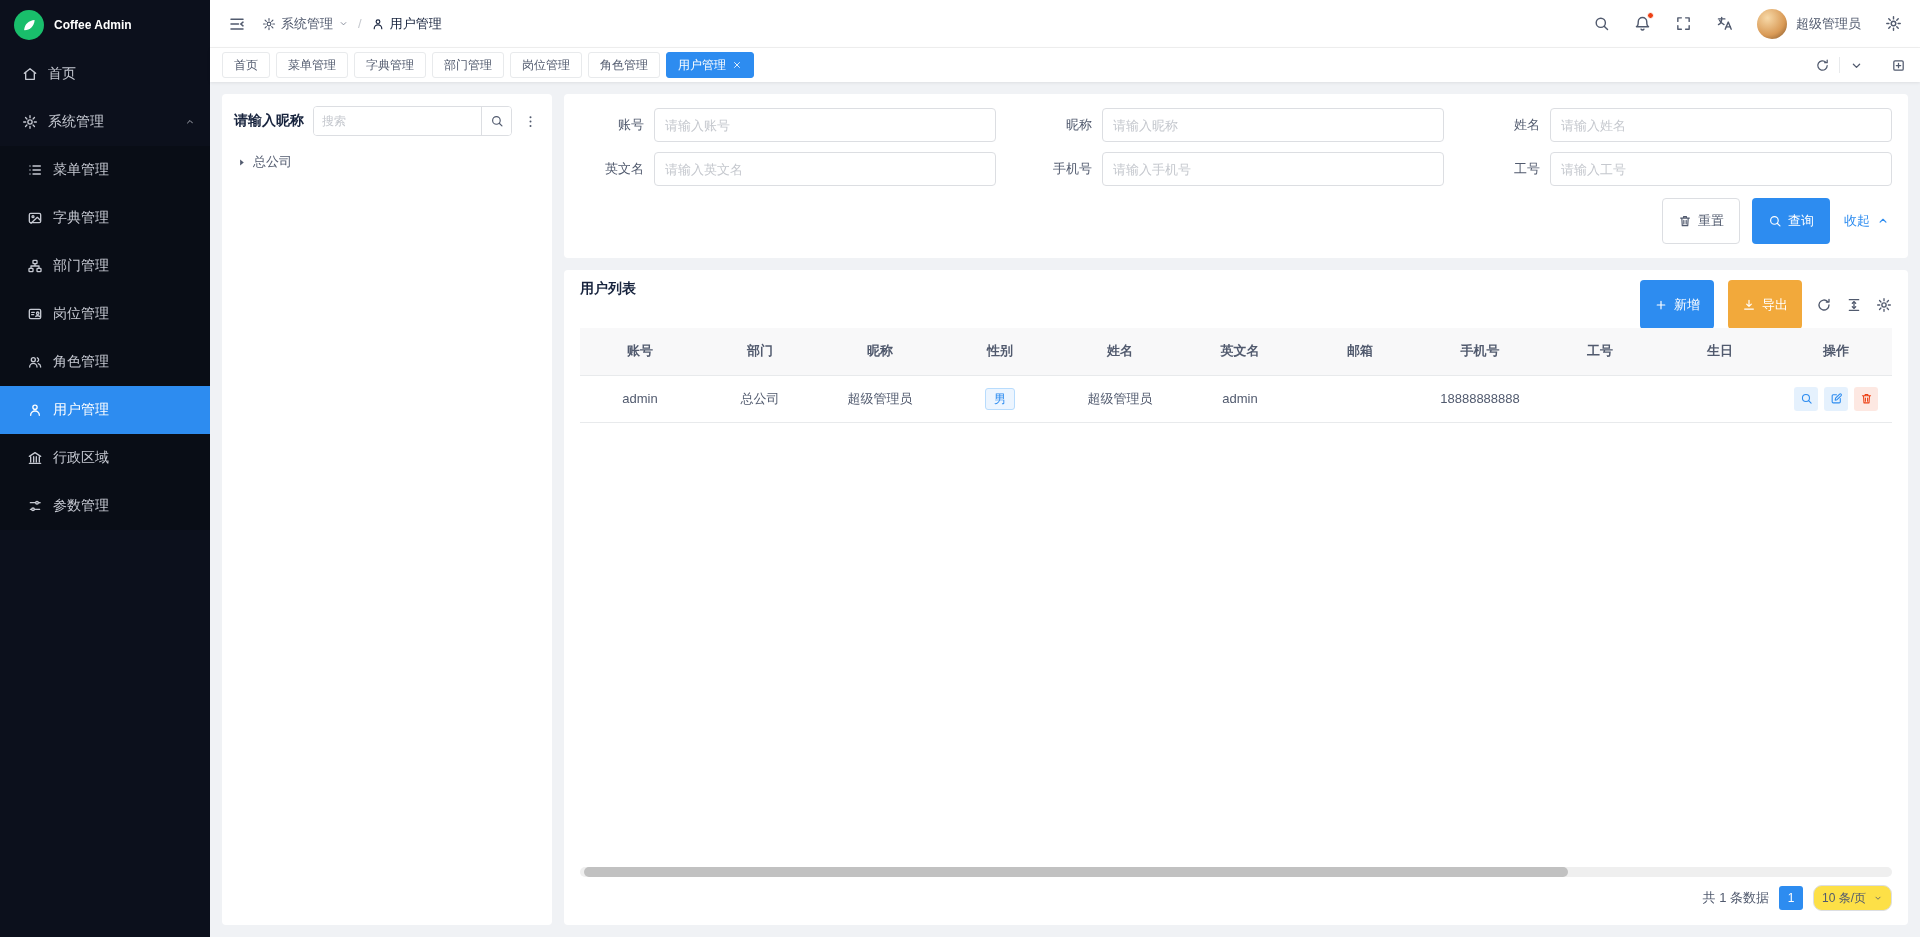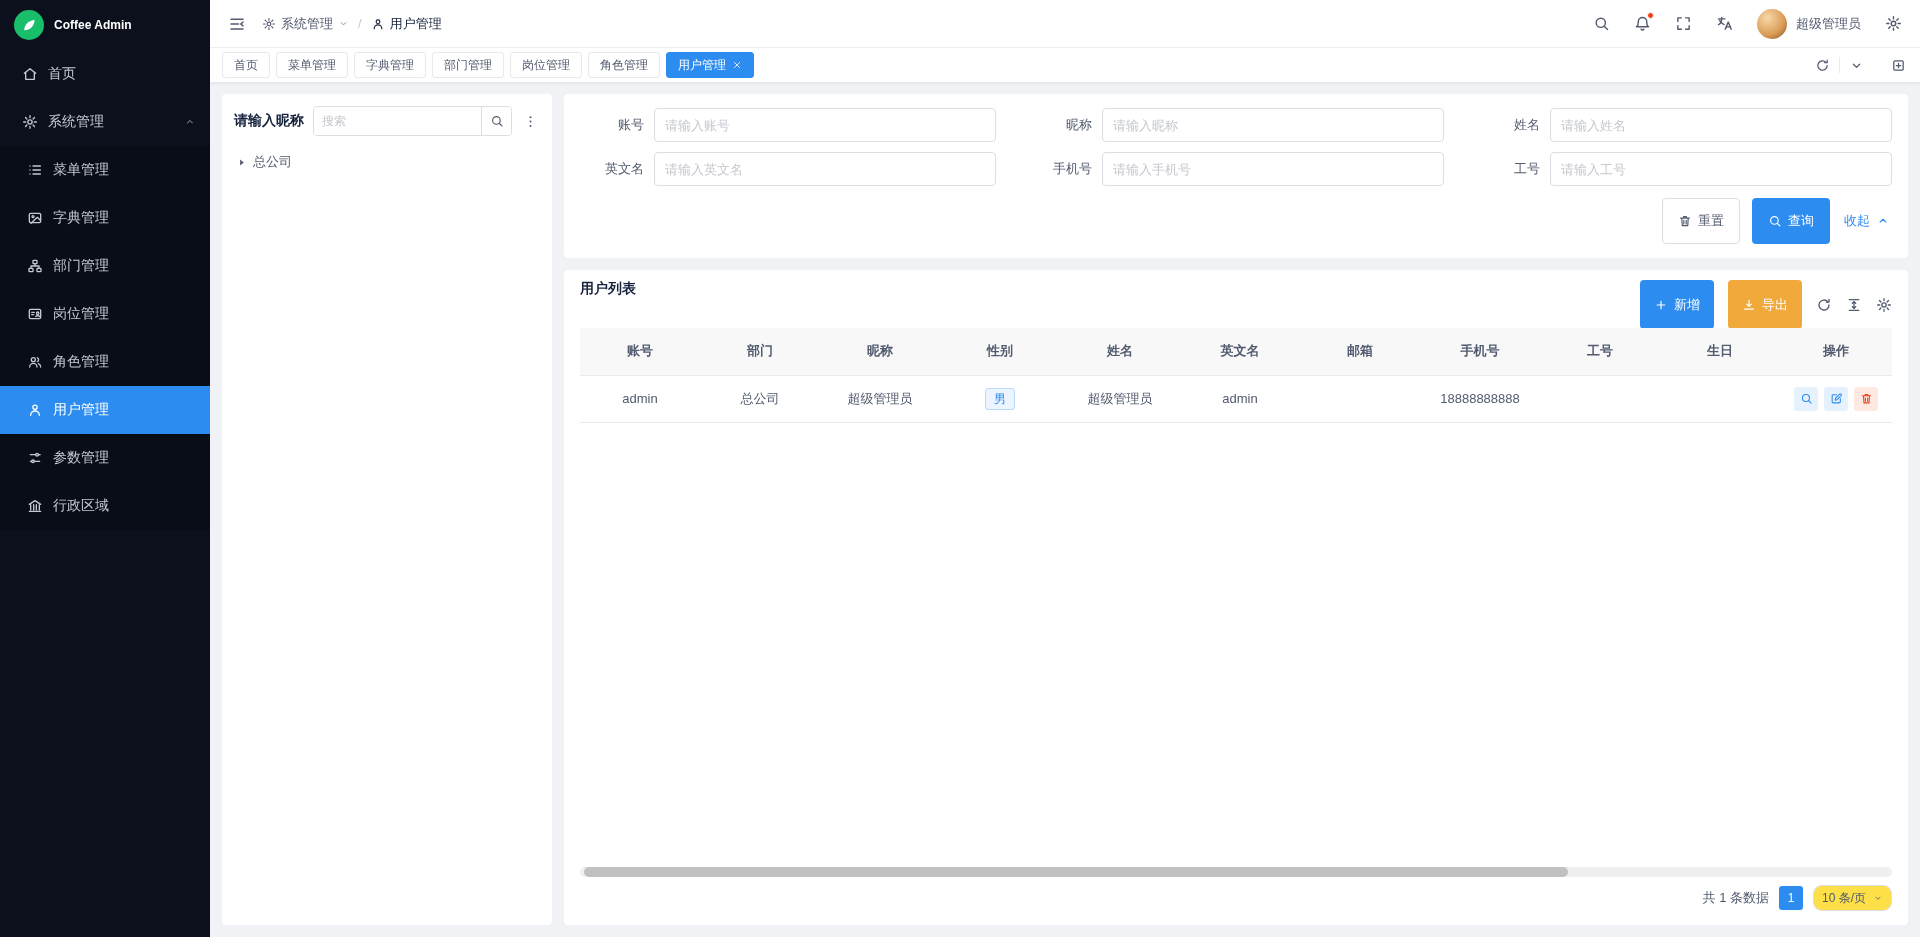--- a/index.html
+++ b/index.html
@@ -218,37 +218,37 @@
               <svg class="svg-icon" viewBox="0 0 24 24" fill="none" stroke="currentColor" stroke-width="2" stroke-linecap="round" stroke-linejoin="round">
                 <circle cx="12" cy="8" r="3.2"></circle>
                 <path d="M5.5 20c0-3.6 2.9-6.5 6.5-6.5s6.5 2.9 6.5 6.5"></path>
               </svg>
             </span>
             <span class="mi-label">用户管理</span>
           </div>
           <div class="menu-item sub">
             <span class="mi-icon">
               <svg class="svg-icon" viewBox="0 0 24 24" fill="none" stroke="currentColor" stroke-width="2" stroke-linecap="round" stroke-linejoin="round">
+                <path d="M3.5 9.5L12 4l8.5 5.5"></path>
+                <path d="M5.5 10v8M10 10v8M14 10v8M18.5 10v8"></path>
+                <path d="M3.5 20h17"></path>
+              </svg>
+            </span>
+            <span class="mi-label">行政区域</span>
+          </div>
+          <div class="menu-item sub">
+            <span class="mi-icon">
+              <svg class="svg-icon" viewBox="0 0 24 24" fill="none" stroke="currentColor" stroke-width="2" stroke-linecap="round" stroke-linejoin="round">
                 <path d="M5 7h8M19 7h0M5 17h2M11 17h8"></path>
                 <circle cx="15" cy="7" r="2"></circle>
                 <circle cx="9" cy="17" r="2"></circle>
                 <path d="M17 7h2.5"></path>
               </svg>
             </span>
             <span class="mi-label">参数管理</span>
-          </div>
-          <div class="menu-item sub">
-            <span class="mi-icon">
-              <svg class="svg-icon" viewBox="0 0 24 24" fill="none" stroke="currentColor" stroke-width="2" stroke-linecap="round" stroke-linejoin="round">
-                <path d="M3.5 9.5L12 4l8.5 5.5"></path>
-                <path d="M5.5 10v8M10 10v8M14 10v8M18.5 10v8"></path>
-                <path d="M3.5 20h17"></path>
-              </svg>
-            </span>
-            <span class="mi-label">行政区域</span>
           </div>
         </div>
       </nav>
   </aside>
 
   <div class="main">
 
     <header class="topbar">
       <span class="icon-btn">
           <svg class="svg-icon" viewBox="0 0 24 24" fill="none" stroke="currentColor" stroke-width="2" stroke-linecap="round" stroke-linejoin="round">

